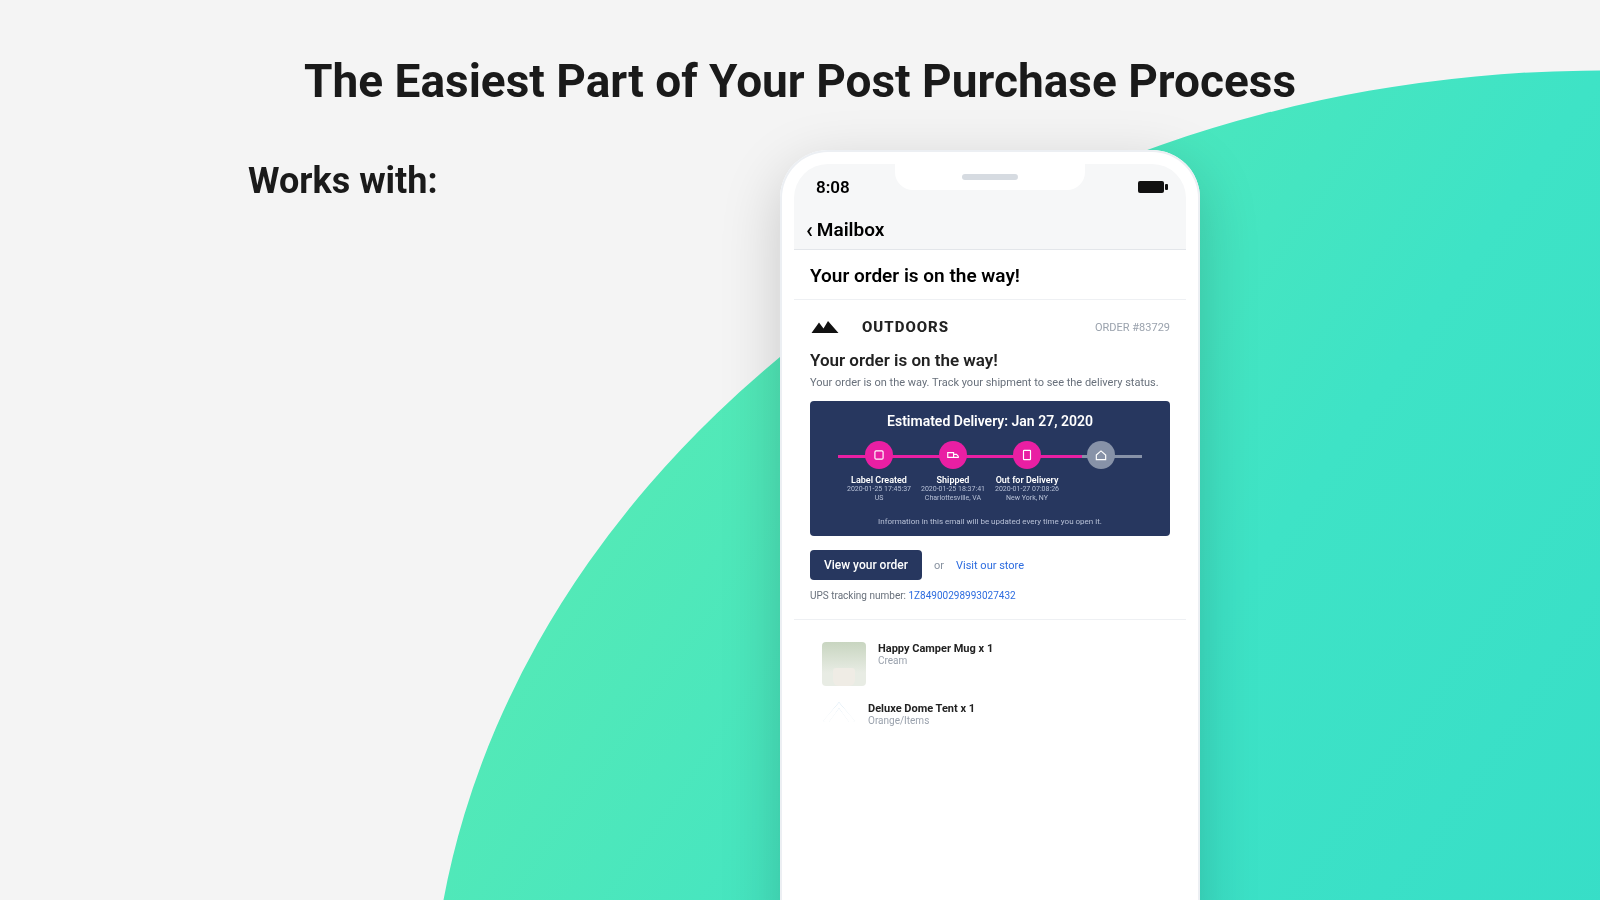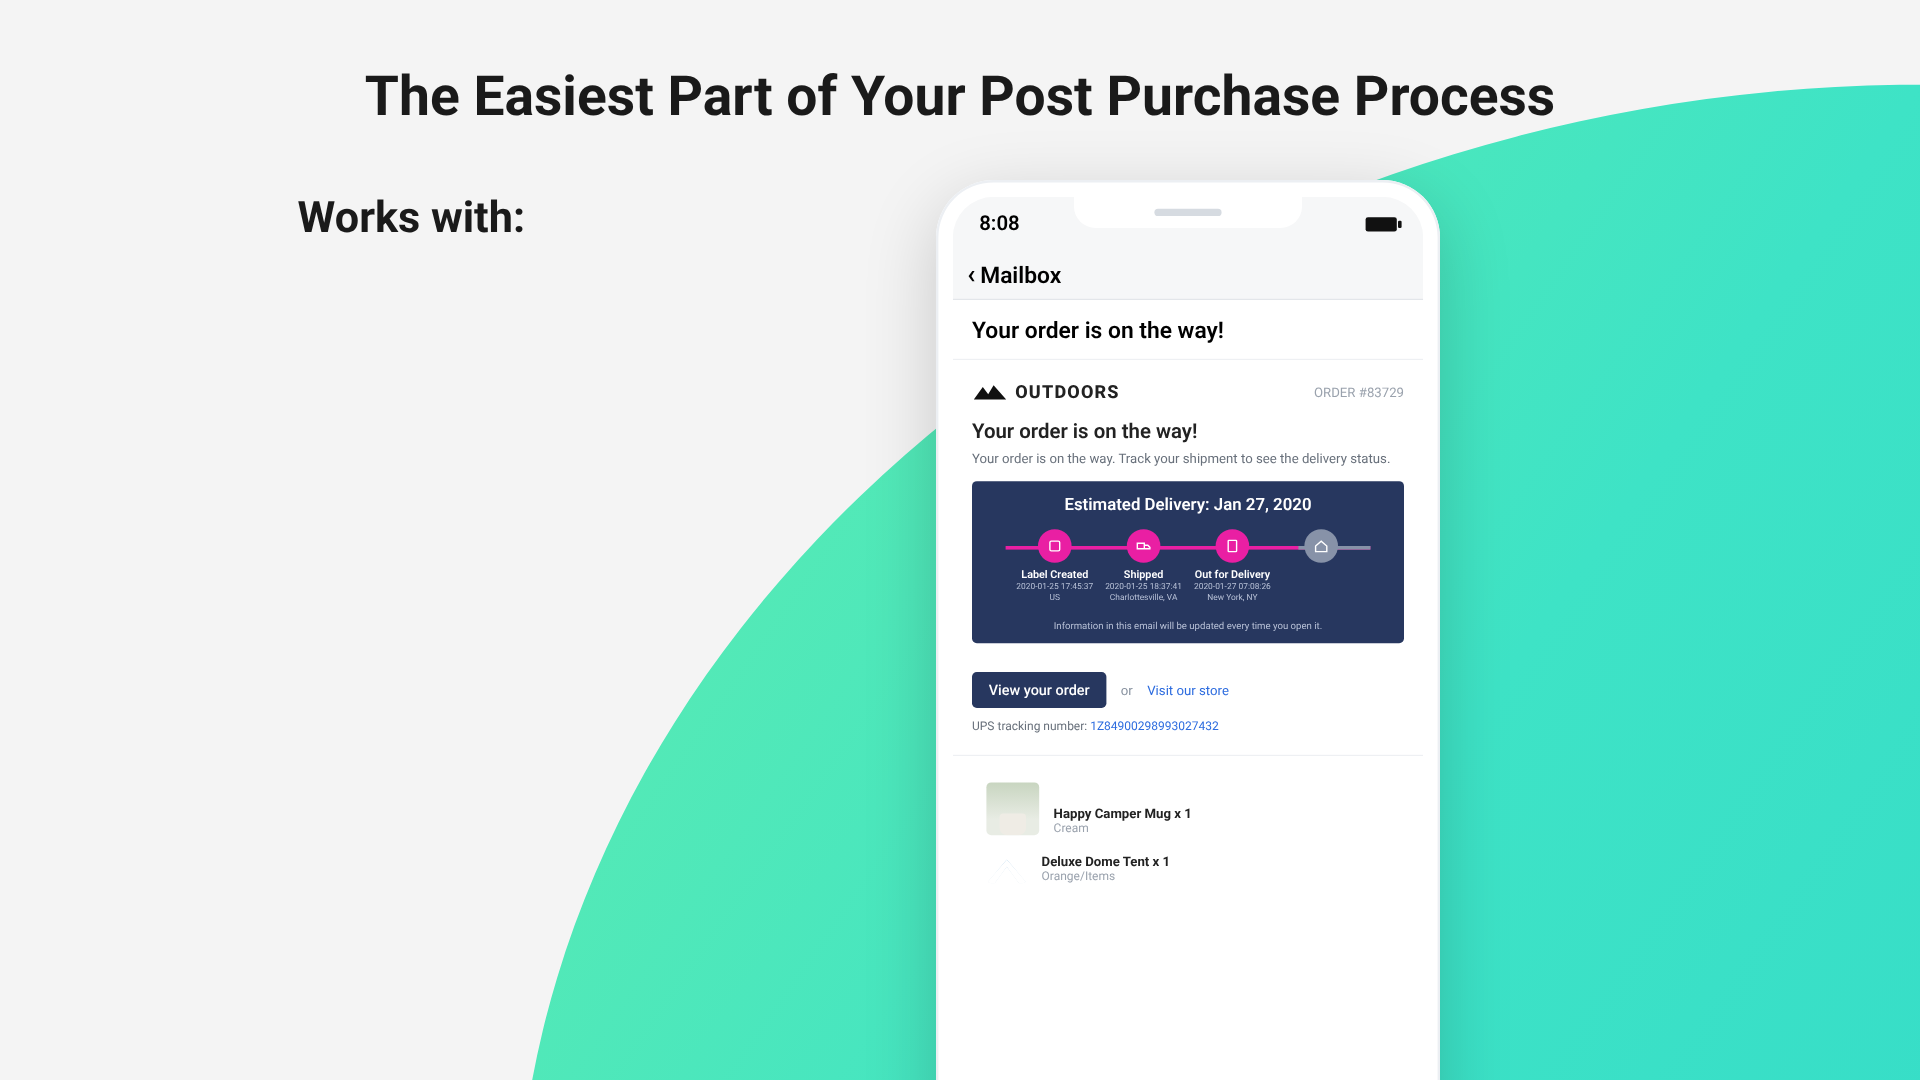--- a/index.html
+++ b/index.html
@@ -102,53 +102,53 @@
   }
   .navbar .chev { font-size:22px; margin-right:4px;}
   .subject {
     padding: 14px 16px 12px;
     font-size: 19px;
     font-weight: 600;
     border-bottom:1px solid #eef0f3;
   }
   .email-body { padding: 18px 16px 0; font-size:12px; color:#555; }
   .brand-row { display:flex; align-items:center; justify-content:space-between; margin-bottom:14px;}
-  .brand { display:flex; align-items:center; gap:6px; }
+  .brand { display:flex; align-items:center; gap:22px; }
   .brand svg { width:30px; height:18px; }
   .brand-name { font-weight:800; letter-spacing:1px; font-size:15px; color:#222;}
   .ordnum { font-size:11px; color:#9aa2ad; }
   .eh1 { font-size:17px; font-weight:600; color:#222; margin-bottom:6px;}
   .edesc { font-size:11px; color:#68707b; margin-bottom:12px;}
   .track-card {
     background:#27375f;
     color:#fff;
     border-radius:4px;
     padding:12px 10px 10px;
-    margin-bottom:24px;
+    margin-bottom:14px;
   }
   .tc-title { text-align:center; font-size:14px; font-weight:600; margin-bottom:12px;}
   .steps { position:relative; display:flex; justify-content:center; padding:0 6px 4px;}
   .steps .line { position:absolute; top:14px; left:18px; right:18px; height:3px; background:#e91fa3;}
   .steps .line .grey { position:absolute; right:0; top:0; height:3px; width:60px; background:#8792a8;}
   .step { position:relative; z-index:1; width:74px; text-align:center;}
   .dot { width:28px; height:28px; margin:0 auto 6px; border-radius:50%; background:#e91fa3; display:flex; align-items:center; justify-content:center;}
   .dot.grey { background:#8792a8;}
   .dot svg { width:14px; height:14px; stroke:#fff; fill:none; stroke-width:2;}
   .slabel { font-size:9px; font-weight:600;}
   .stime { font-size:7px; color:#b7c0d6; line-height:1.3;}
   .tc-note { text-align:center; font-size:8px; color:#b7c0d6; margin-top:10px;}
   .cta-row { display:flex; align-items:center; gap:12px; margin-bottom:10px;}
   .cta-btn { background:#27375f; color:#fff; font-size:12px; padding:8px 14px; border-radius:4px; font-weight:500;text-align:right;}
   .or { font-size:11px; color:#8892a0;}
   .storelink { font-size:11px; color:#2d6cdf;}
   .trackno { font-size:10px; color:#68707b; margin-bottom:18px;}
   .trackno .num { color:#2d6cdf;}
   .divider { height:1px; background:#eef0f3; margin:0 -16px 14px;}
   .ship-h { font-size:15px; font-weight:500; color:#222; margin-bottom:10px;}
-  .item { display:flex; gap:12px; align-items:flex-end; padding:8px 12px;}
+  .item { display:flex; gap:12px; align-items:flex-start; padding:8px 12px;}
   .thumb { width:44px; height:44px; border-radius:4px; background:linear-gradient(180deg,#c8d5c0 0%, #e8ece4 70%); display:flex; align-items:flex-end; justify-content:center; overflow:hidden;}
   .thumb.tent { background:linear-gradient(180deg,#a9cde8 0%, #eaf1f6 60%);}
   .mug { width:22px; height:18px; background:#efece5; border-radius:3px 3px 6px 6px;}
   .tent { width:34px; height:20px; background:#fff; clip-path: polygon(50% 0, 100% 100%, 80% 100%, 50% 30%, 20% 100%, 0 100%);}
   .item-meta .name { font-size:11px; font-weight:700; color:#222;}
   .item-meta .variant { font-size:10px; color:#9aa2ad;}
 </style>
 </head>
 <body>
 

